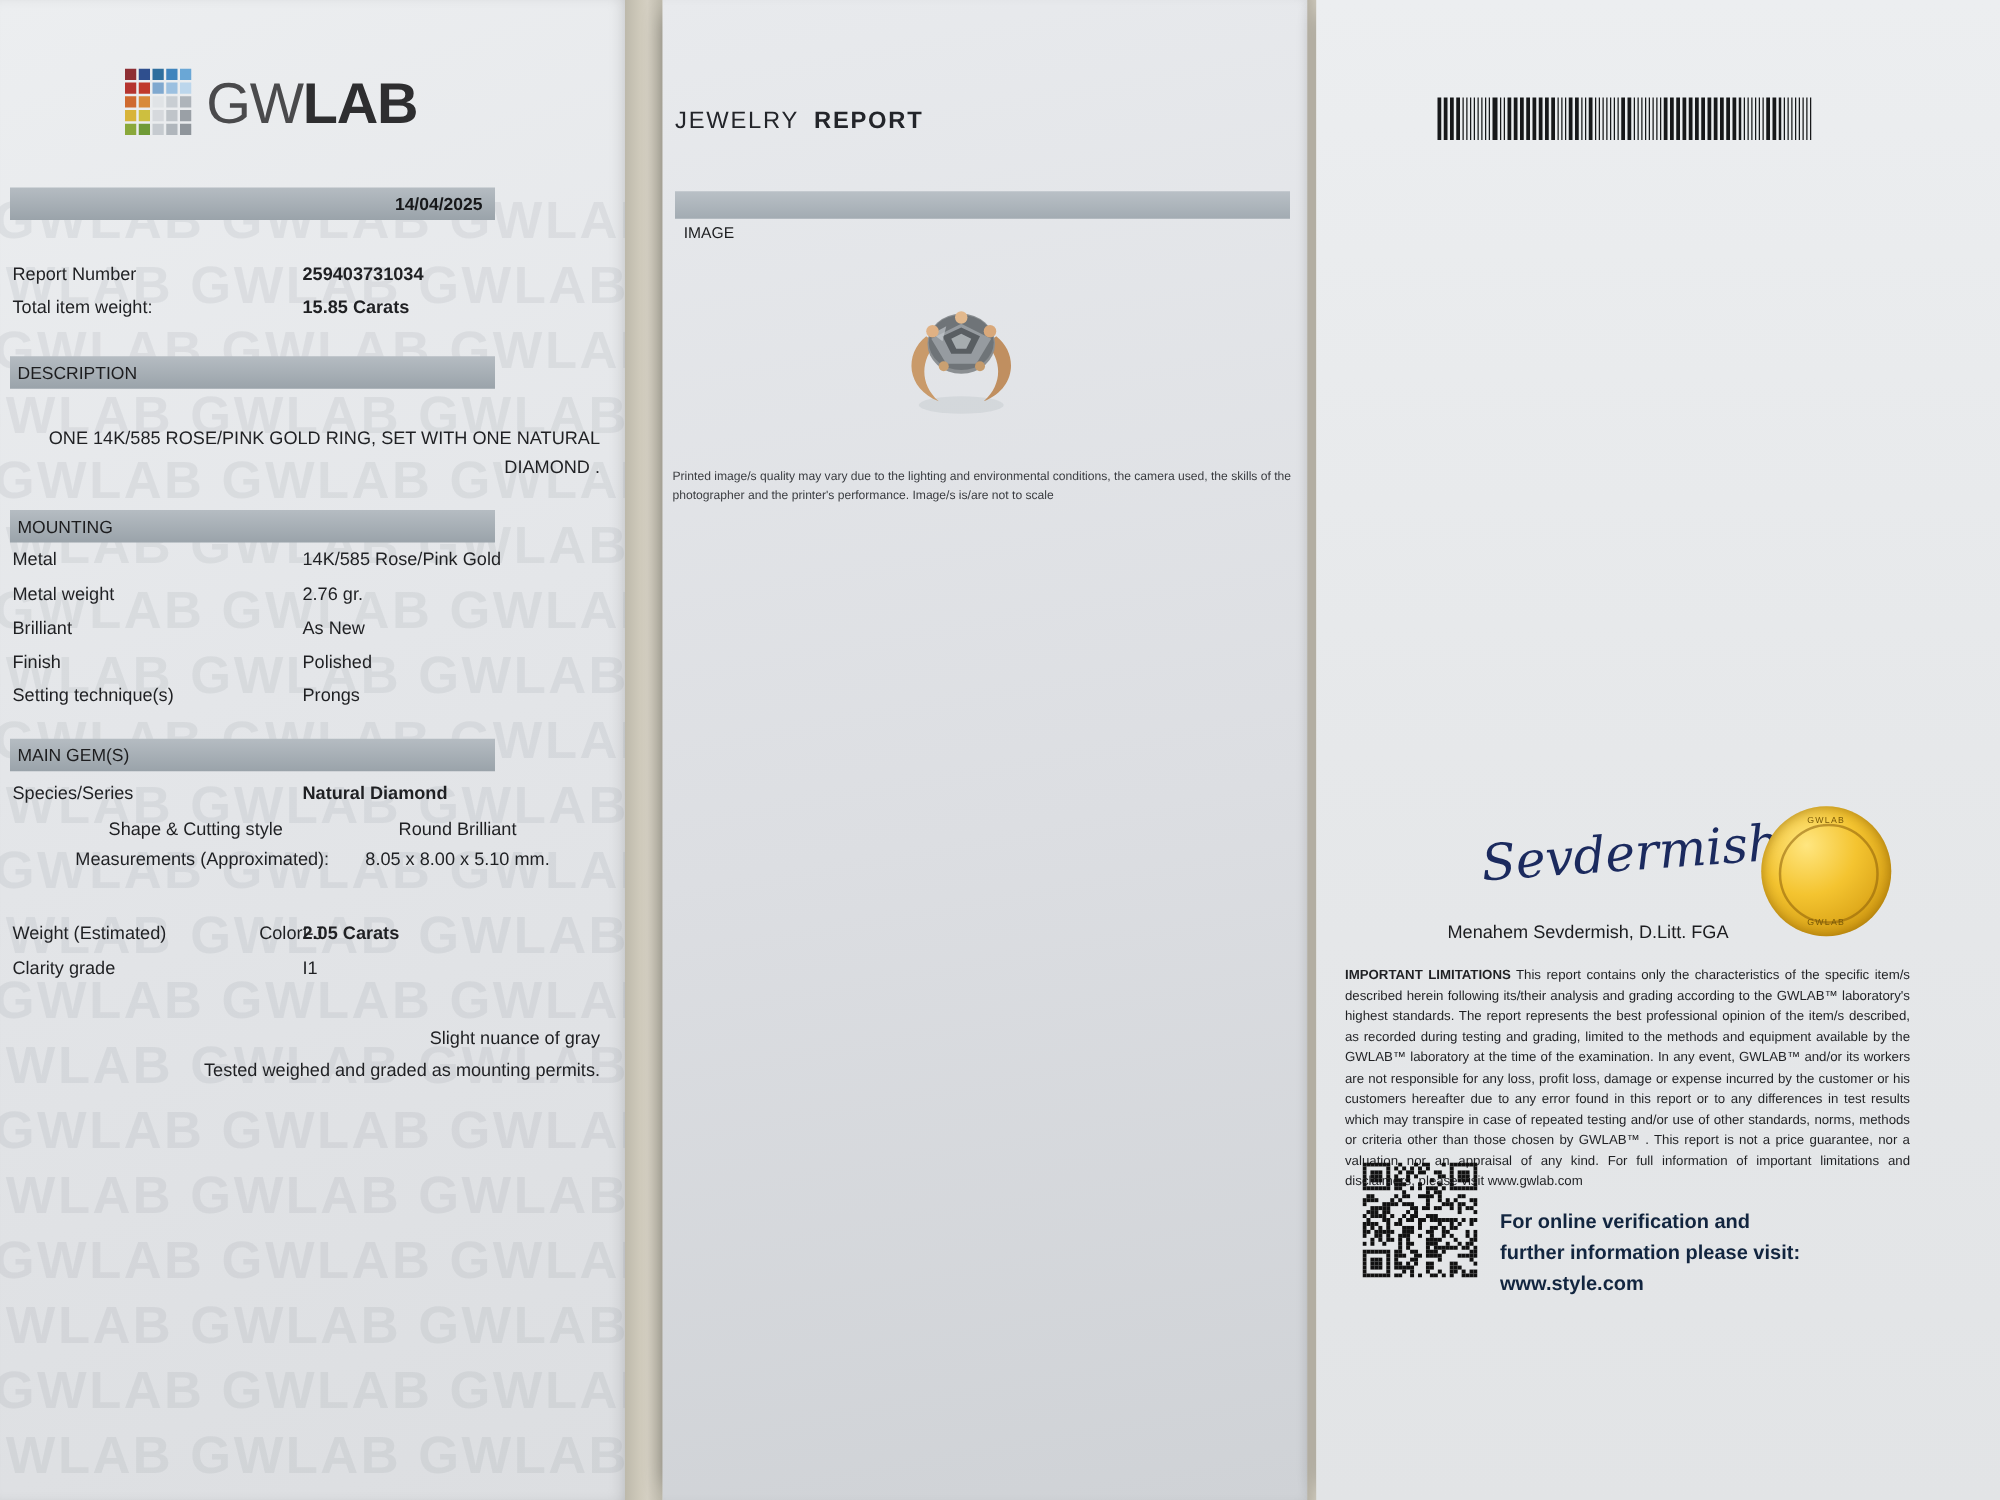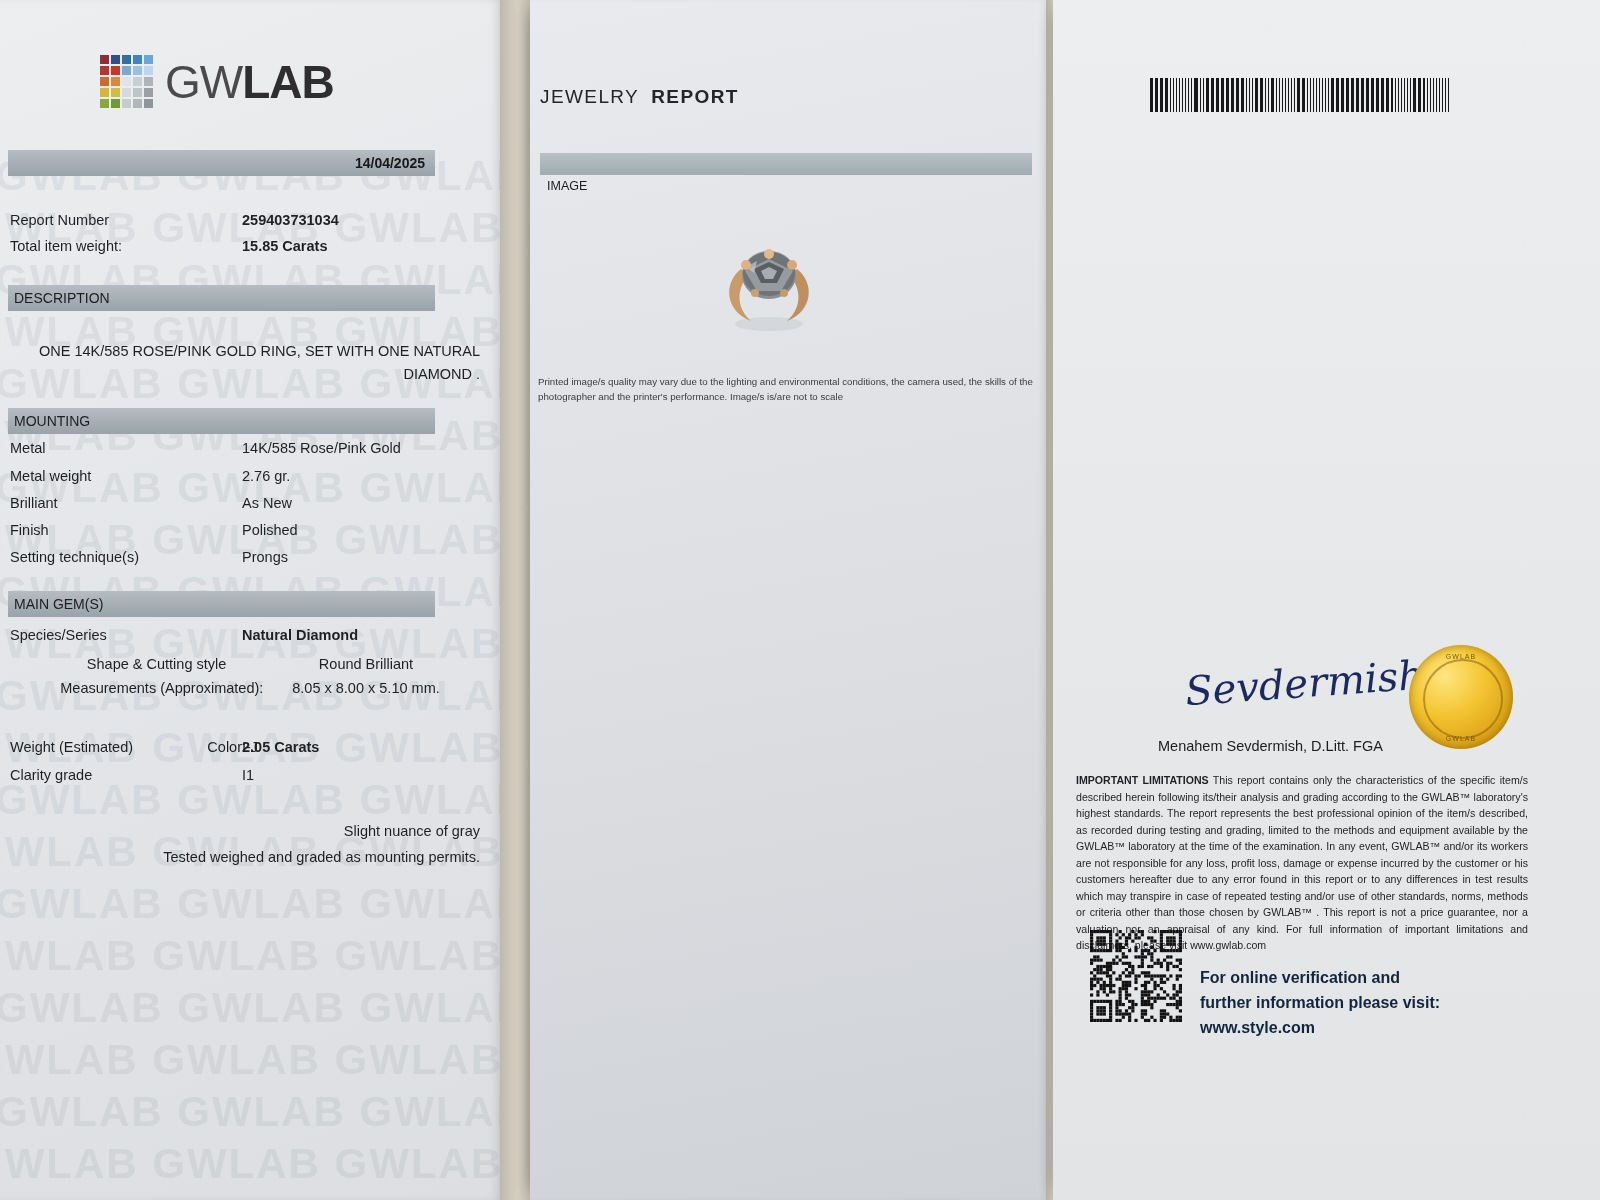--- a/index.html
+++ b/index.html
@@ -31,21 +31,21 @@
   .wm-row{white-space:nowrap;font-size:42px;font-weight:700;letter-spacing:2px;
       color:rgba(130,140,150,0.13);line-height:52px;font-family:"Liberation Sans",sans-serif;}
 
   
   .logo-wrap{position:absolute;left:100px;top:55px;display:flex;align-items:center;}
   .logo-grid{display:grid;grid-template-columns:repeat(5,9px);grid-auto-rows:9px;gap:2px;margin-right:12px;}
   .logo-grid i{display:block;width:9px;height:9px;}
   .logo-text{font-size:46px;font-weight:400;color:#4a4a4c;letter-spacing:-1px;line-height:1;}
   .logo-text b{font-weight:700;color:#2e2e30;}
 
-  .bar{position:absolute;left:8px;width:427px;height:26px;
+  .bar{position:absolute;left:8px;width:388px;height:26px;
        background:linear-gradient(180deg,#b5bcc2,#9aa3aa);display:flex;align-items:center;}
   .bar .bar-label{font-size:14px;color:#1d1d1f;font-weight:400;padding-left:6px;}
   .bar .bar-date{margin-left:auto;padding-right:10px;font-size:14px;font-weight:700;color:#17181a;}
 
   .row{position:absolute;left:10px;width:480px;font-size:14.5px;color:#1f2023;display:flex;}
   .row .k{width:232px;}
   .row .v{font-weight:400;}
   .row .v.b{font-weight:700;}
 
   .para{position:absolute;left:10px;width:470px;font-size:14.5px;color:#1f2023;line-height:23px;text-align:right;}

